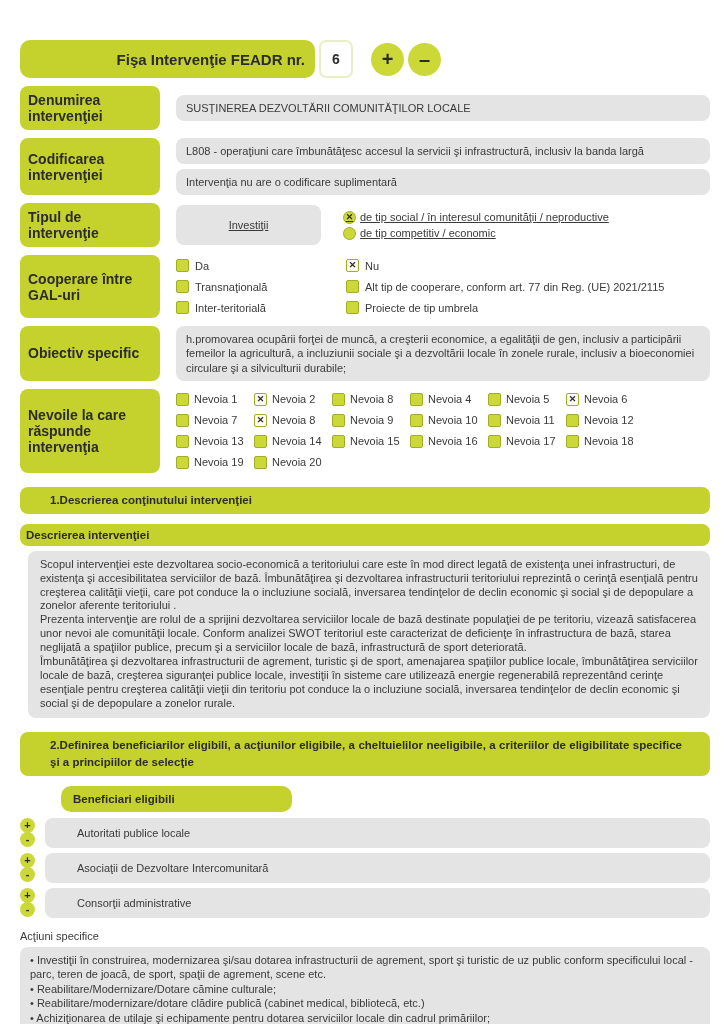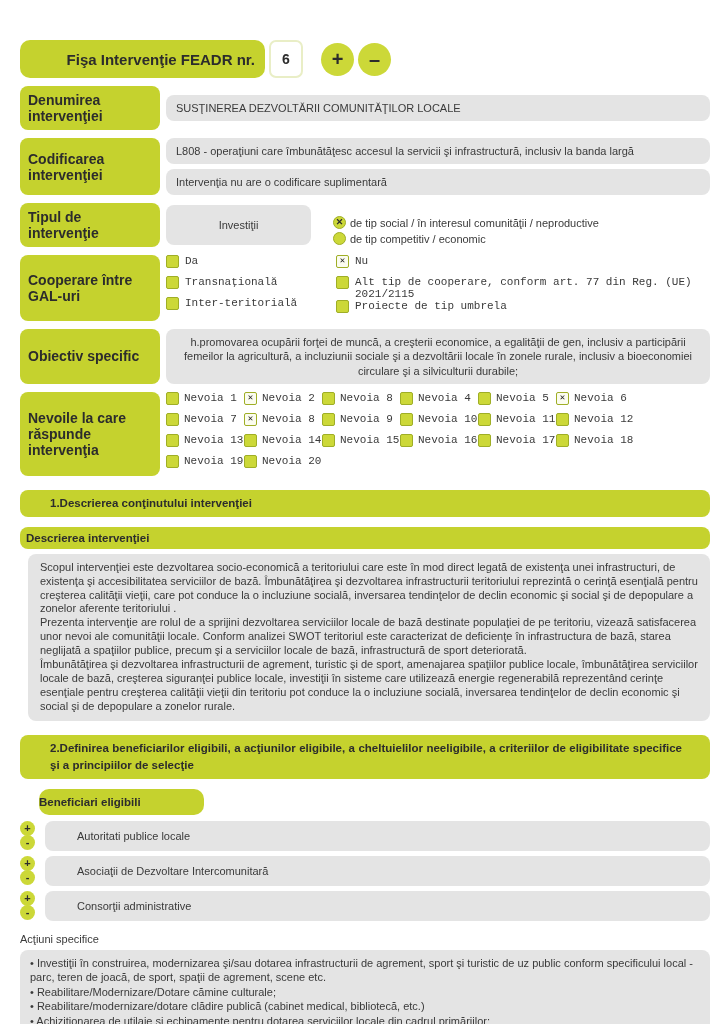--- a/index.html
+++ b/index.html
@@ -9,85 +9,85 @@
     --gray:#e4e4e4;
     --ink:#3a3a3a;
   }
   *{box-sizing:border-box;margin:0;padding:0;}
   html,body{width:724px;height:1024px;background:#fff;overflow:hidden;}
   body{font-family:"Liberation Sans",sans-serif;color:var(--ink);font-size:11px;}
   .page{width:724px;height:1024px;padding:40px 14px 0 20px;position:relative;}
 
   
   .titlebar{display:flex;align-items:center;margin-bottom:8px;}
-  .title-box{width:245px;height:38px;background:var(--lime);border-radius:10px;
+  .title-box{width:295px;height:38px;background:var(--lime);border-radius:10px;
     display:flex;align-items:center;justify-content:flex-end;padding-right:10px;
     font-weight:bold;font-size:15px;color:#2c2c2c;}
   .num-box{width:34px;height:38px;margin-left:4px;background:#fff;border:2px solid #e9eec6;
     border-radius:7px;display:flex;align-items:center;justify-content:center;
     font-weight:bold;font-size:14px;color:#2c2c2c;}
   .round-btn{width:33px;height:33px;border-radius:50%;background:var(--lime2);
     display:flex;align-items:center;justify-content:center;font-weight:bold;font-size:20px;
     color:#2c2c2c;cursor:pointer;border:none;line-height:1;}
   .round-btn.plus{margin-left:18px;}
   .round-btn.minus{margin-left:4px;}
 
   
   .frow{display:flex;margin-bottom:8px;}
   .flabel{width:140px;min-height:30px;background:var(--lime);border-radius:8px;
     padding:6px 8px;font-weight:bold;font-size:14px;color:#2c2c2c;
     display:flex;flex-direction:column;justify-content:center;flex:none;}
-  .fcontent{flex:1;margin-left:6px;display:flex;flex-direction:column;justify-content:center;}
+  .fcontent{flex:1;margin-left:16px;display:flex;flex-direction:column;justify-content:center;}
   .gbox{background:var(--gray);border-radius:8px;padding:5px 10px;font-size:11px;
     display:flex;align-items:center;min-height:26px;}
   .gbox + .gbox{margin-top:5px;}
-  .gbox.para{display:block;line-height:1.3;padding:6px 10px;text-align:center;}
-
-  
-  .tip-wrap{display:flex;align-items:flex-end;}
+  .gbox.para{display:block;line-height:1.3;padding:6px 10px;}
+
+  
+  .tip-wrap{display:flex;align-items:center;text-decoration:underline;}
   .tip-value{width:145px;min-height:40px;justify-content:center;flex:none;}
   .radio-group{margin-left:22px;display:flex;flex-direction:column;justify-content:center;gap:3px;}
   .radio-row{display:flex;align-items:center;}
   .radio{width:13px;height:13px;border-radius:50%;background:var(--lime2);
     border:1px solid var(--lime-border);margin-right:4px;flex:none;
     display:flex;align-items:center;justify-content:center;
     font-size:9px;font-weight:bold;color:#2c2c2c;line-height:1;cursor:pointer;}
   .radio .mark{display:none;}
   .radio.selected .mark{display:block;}
 
   
   .checkbox{width:13px;height:13px;background:var(--lime2);border:1px solid var(--lime-border);
     border-radius:2px;margin-right:6px;flex:none;display:flex;align-items:center;justify-content:center;
     font-size:9px;font-weight:bold;color:#2c2c2c;line-height:1;cursor:pointer;}
   .checkbox .mark{display:none;}
   .checkbox.checked{background:#fbfcef;}
   .checkbox.checked .mark{display:block;}
-  .cb-row{display:flex;min-height:21px;font-family:Liberation Mono, monospace;}
+  .cb-row{display:flex;align-items:center;min-height:21px;}
 
   .coop-cols{display:flex;}
   .coop-col1{width:170px;flex:none;}
   .coop-col2{flex:1;}
 
   .nevoi-grid{display:flex;flex-wrap:wrap;}
   .nevoi-grid .cb-row{width:78px;}
   .nevoi-grid .cb-row .checkbox{margin-right:5px;}
 
   
   .section-bar{background:var(--lime);border-radius:8px;padding:5px 28px 5px 30px;
     font-weight:bold;font-size:11.5px;color:#2c2c2c;margin:14px 0 10px 0;line-height:1.45;
     text-align:justify;}
   .sub-bar{background:var(--lime);border-radius:8px;padding:5px 12px 5px 6px;
     font-weight:bold;font-size:11.5px;color:#2c2c2c;margin-bottom:5px;}
   .desc-box{background:var(--gray);border-radius:8px;padding:7px 12px;line-height:1.27;
     font-size:11px;margin-bottom:4px;margin-left:8px;}
 
   
-  .benef-title{background:var(--lime);border-radius:10px;width:165px;height:26px;
-    display:flex;align-items:center;font-weight:bold;font-size:11.5px;
-    color:#2c2c2c;margin:2px 0 6px 19px;}
+  .benef-title{background:var(--lime);border-radius:10px;width:231px;height:26px;
+    display:flex;align-items:center;padding-left:12px;font-weight:bold;font-size:11.5px;
+    color:#2c2c2c;margin:2px 0 6px 41px;}
   .benef-row{display:flex;align-items:center;margin-bottom:5px;}
   .pm-stack{width:25px;flex:none;display:flex;flex-direction:column;align-items:flex-start;gap:0;}
   .pm-btn{width:15px;height:15px;border-radius:50%;background:var(--lime2);border:none;
     display:flex;align-items:center;justify-content:center;font-weight:bold;font-size:11px;
     color:#2c2c2c;cursor:pointer;line-height:1;}
   .pm-btn.minus{margin-top:-1px;}
   .benef-box{flex:1;min-height:30px;padding-left:32px;}
 
   .plain-label{font-size:11px;color:#3a3a3a;margin:12px 0 5px 0;}
   .bullet-box{background:var(--gray);border-radius:8px;padding:6px 10px;line-height:1.33;

